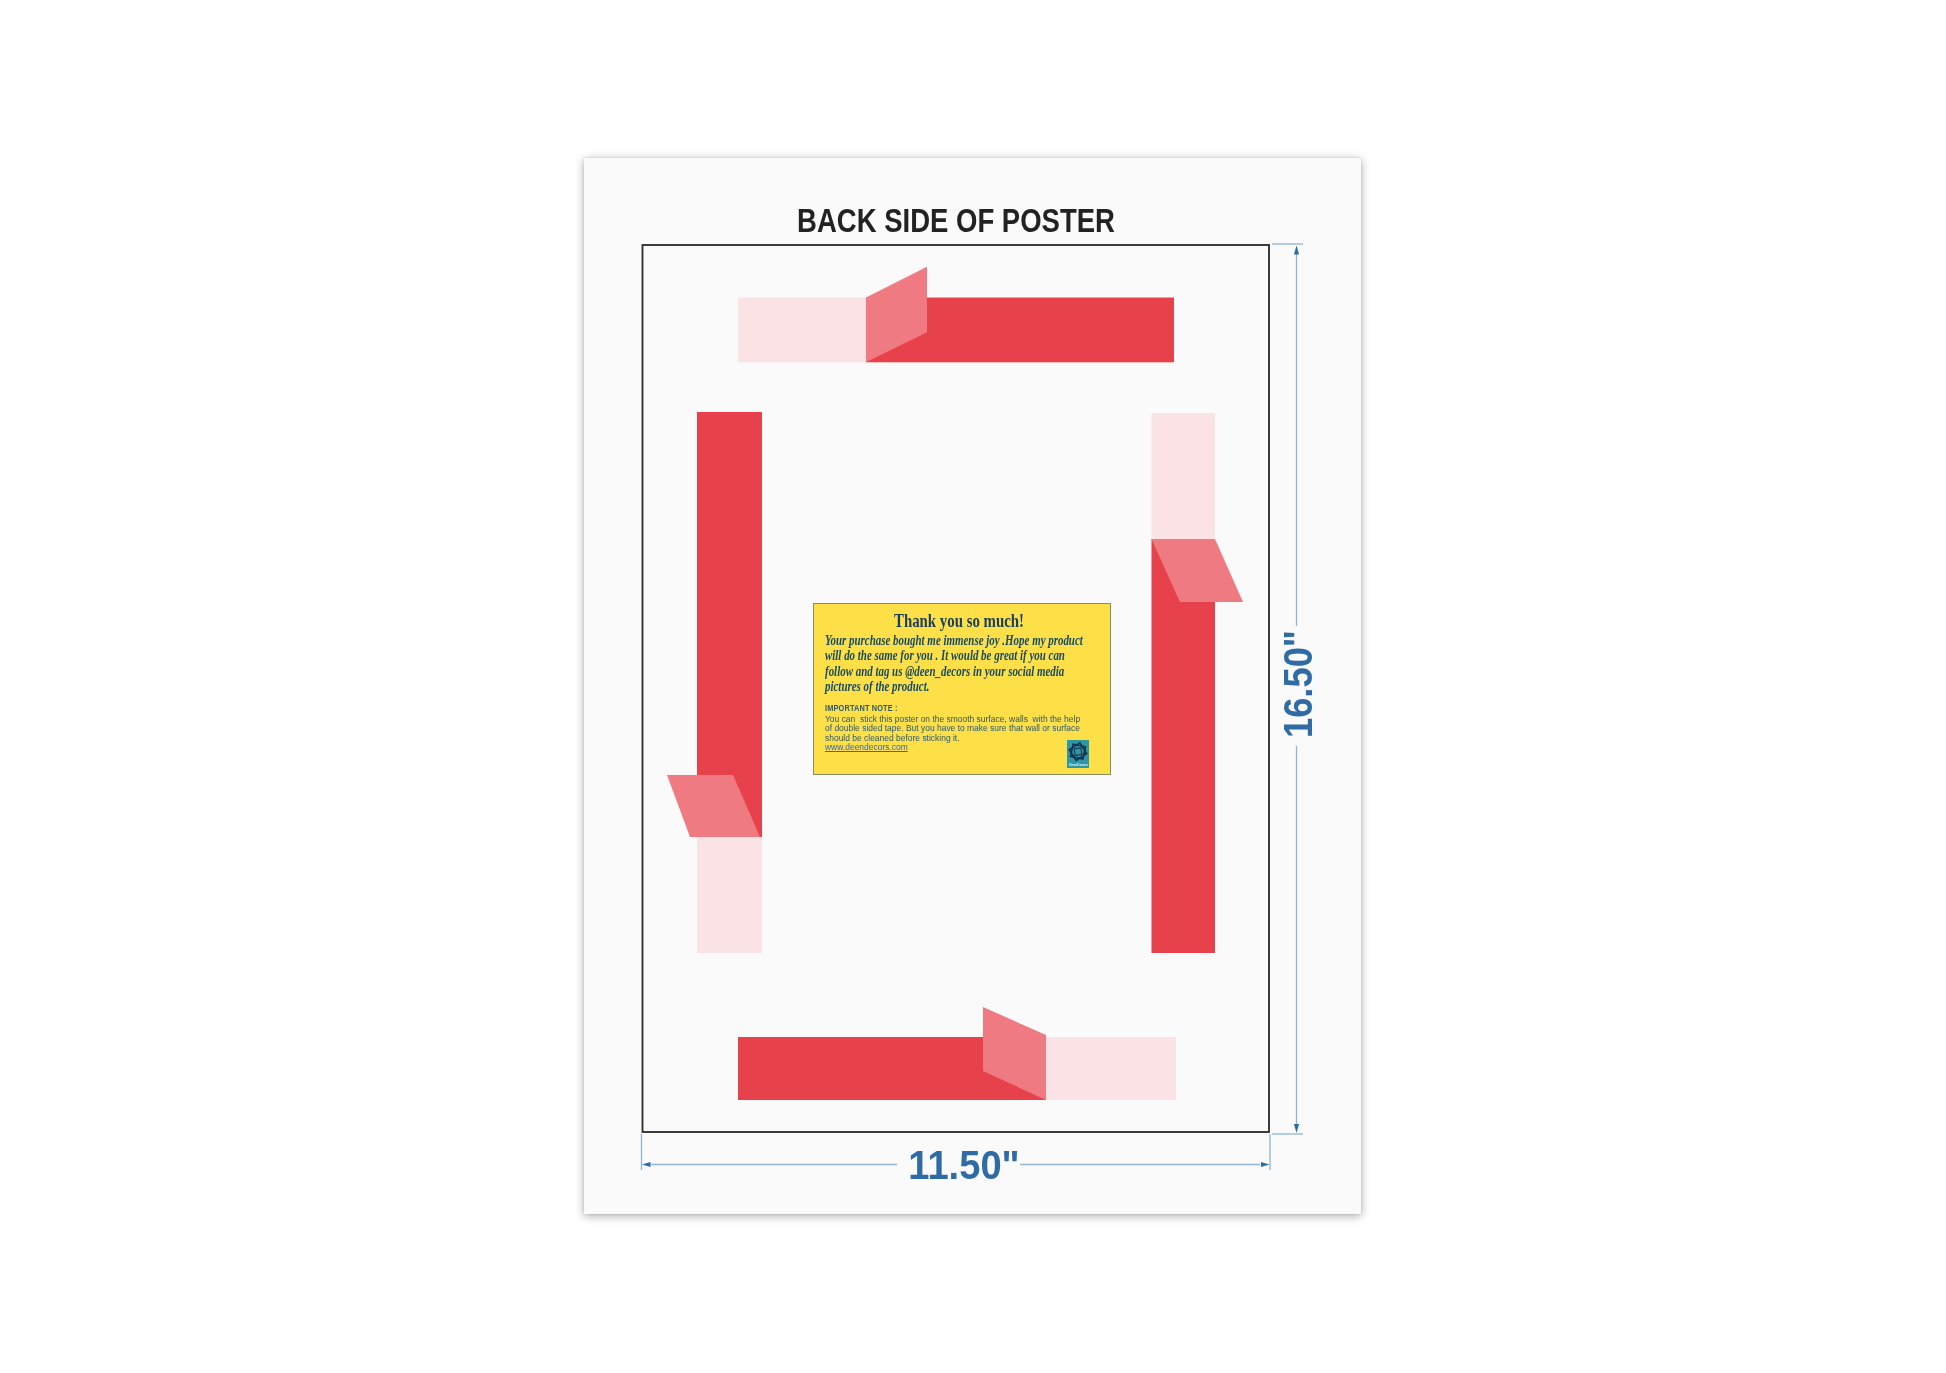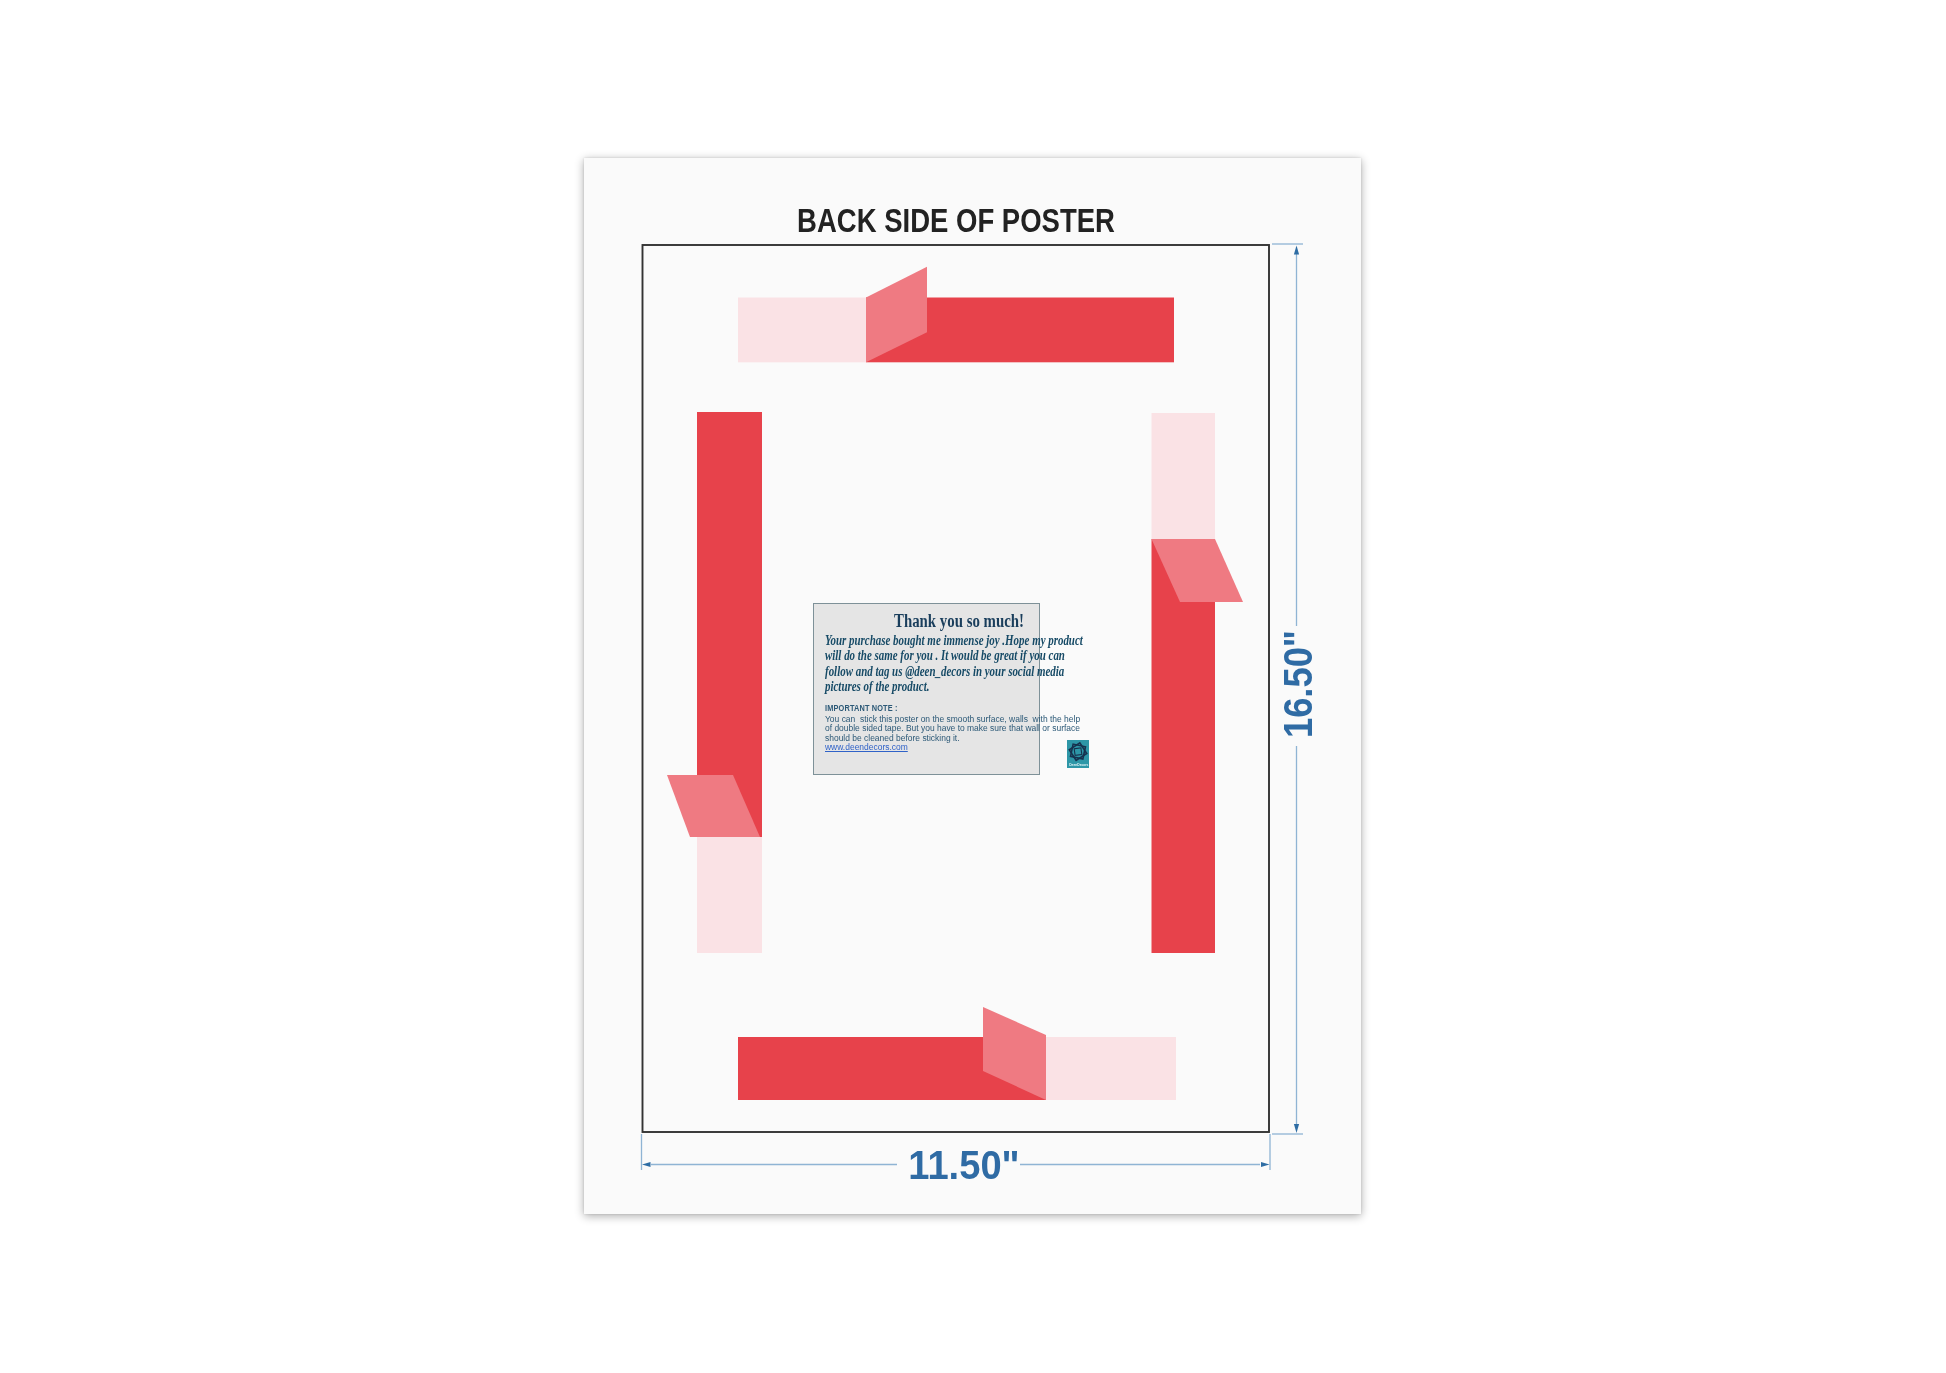--- a/index.html
+++ b/index.html
@@ -1,20 +1,20 @@
 <!DOCTYPE html>
 <html><head>
 <meta charset="utf-8">
 <style>
   html,body{margin:0;padding:0;background:#ffffff;}
   .page{position:relative;width:1946px;height:1373px;background:#ffffff;overflow:hidden;font-family:"Liberation Sans",sans-serif;padding-left:32px;}
   .card{position:absolute;left:584px;top:158px;width:777px;height:1056px;background:#fafafa;box-shadow:0 2px 9px rgba(0,0,0,0.33),0 0 2px rgba(0,0,0,0.12);}
   .title{position:absolute;left:642px;top:205px;width:628px;text-align:center;font-weight:bold;font-size:32.5px;line-height:32.5px;color:#222222;transform:scaleX(0.846);transform-origin:50% 50%;white-space:nowrap;}
   svg.overlay{position:absolute;left:0;top:0;}
-  .bluecard{position:absolute;left:813px;top:603px;width:227px;height:172px;background:#e5e5e5;border:1px solid rgba(70,100,110,0.65);box-sizing:border-box;}
+  .bluecard{position:absolute;left:813px;top:603px;width:298px;height:172px;background:#fde047;border:1px solid rgba(70,100,110,0.65);box-sizing:border-box;}
   .bc-title{position:absolute;left:4.5px;top:8px;width:280px;text-align:center;font-family:"Liberation Serif",serif;font-weight:bold;font-size:18px;line-height:19px;color:#1a3e5c;transform:scaleX(0.825);transform-origin:50% 50%;white-space:nowrap;}
   .bc-italic{position:absolute;left:11px;top:28.7px;font-family:"Liberation Serif",serif;font-style:italic;font-weight:bold;font-size:14.5px;line-height:15.6px;color:#164a66;transform:scaleX(0.754);transform-origin:0 0;white-space:pre;}
   .bc-nhead{position:absolute;left:11px;top:99.4px;font-family:"Liberation Sans",sans-serif;font-weight:bold;font-size:9.6px;line-height:9.55px;color:#2c5977;transform:scaleX(0.767);transform-origin:0 0;white-space:pre;letter-spacing:0.2px;}
   .bc-note{position:absolute;left:11px;top:109.7px;font-family:"Liberation Sans",sans-serif;font-size:9.6px;line-height:9.55px;color:#2c5977;transform:scaleX(0.882);transform-origin:0 0;white-space:pre;}
   .bc-link{color:#2f62c8;text-decoration:underline;}
   .logo{position:absolute;left:253px;top:136px;}
 </style>
 </head>
 <body>
 <div class="page">

